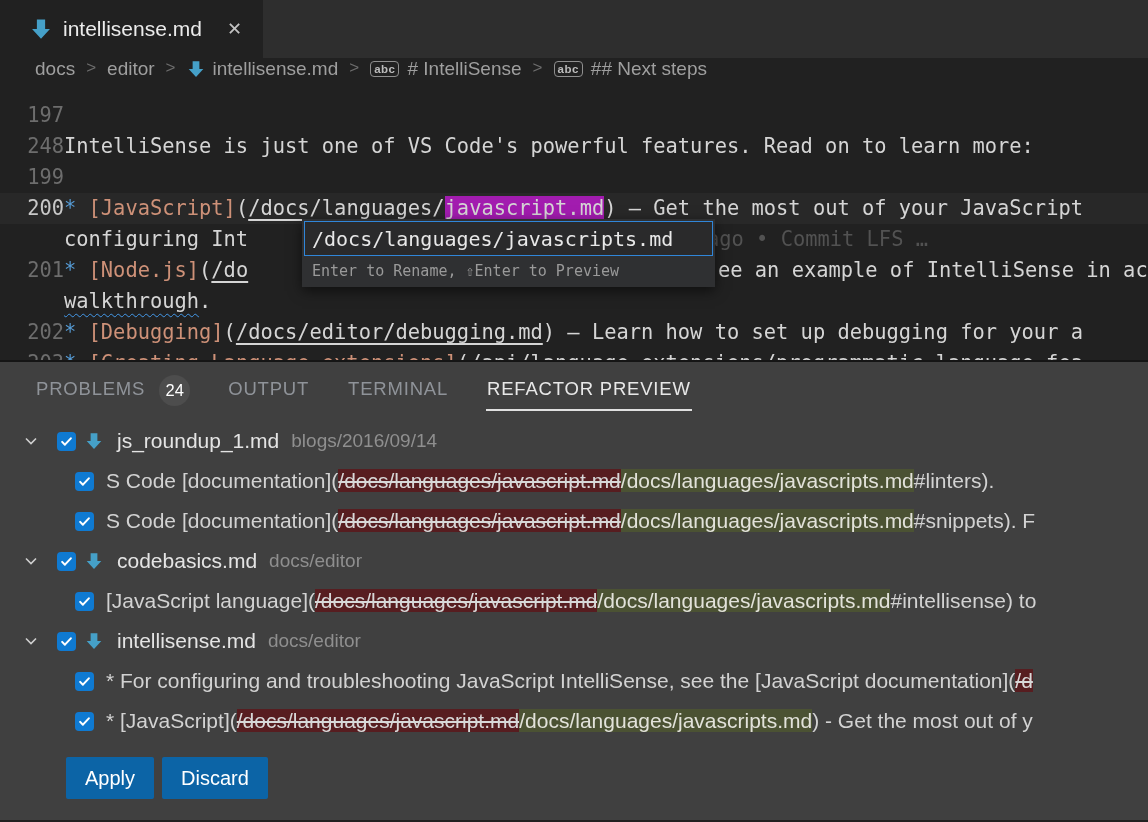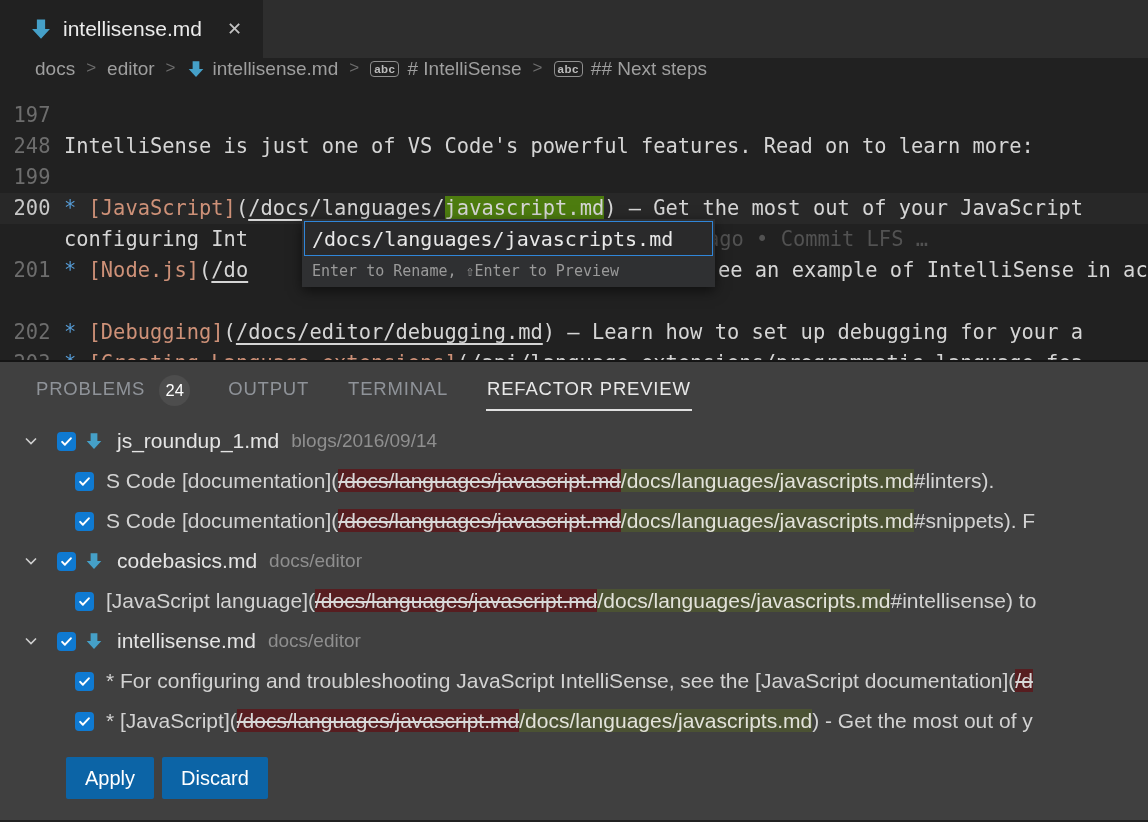--- a/index.html
+++ b/index.html
@@ -16,28 +16,28 @@
   .breadcrumbs{height:42px;display:flex;align-items:flex-start;padding-left:35px;font-size:19px;color:#9f9f9f;background:#212121}
   .bc-item{display:flex;align-items:center;gap:8px;cursor:pointer}
   .bc-sep{margin:0 11px;color:#6d6d6d;font-size:17px}
   .abc-box{border:1.5px solid #8f8f8f;border-radius:4px;font-size:11.5px;font-weight:bold;color:#bcbcbc;padding:2px 3px 1px;line-height:1;letter-spacing:.5px}
 
   
   .editor{position:relative;height:260px;overflow:hidden;background:#212121;
           font-family:"DejaVu Sans Mono","Liberation Mono",monospace;font-size:20.4px}
   .eline{display:flex;height:31px;line-height:31px;position:relative;white-space:pre}
   .eline.current{background:#282828}
-  .gutter{width:64px;flex:none;text-align:center;color:#6d6d6d}
+  .gutter{width:64px;flex:none;text-align:right;color:#6d6d6d}
   .gutter.cur{color:#c8c8c8}
   .lcontent{}
   .seg-text{color:#d5d5d5}
   .seg-bullet{color:#569cd6}
   .seg-link{color:#ce9178}
   .seg-url{color:#d5d5d5;text-decoration:underline;text-underline-offset:4px;text-decoration-thickness:1.5px}
-  .seg-url-hl{color:#d5d5d5;background:#4d7c0f;text-decoration:underline;text-underline-offset:4px;text-decoration-thickness:1.5px}
+  .seg-url-hl{color:#d5d5d5;background:#a21caf;text-decoration:underline;text-underline-offset:4px;text-decoration-thickness:1.5px}
   .seg-squiggle{color:#d5d5d5;text-decoration:underline;text-decoration-style:wavy;text-decoration-color:#4398e8;text-decoration-thickness:1.3px;text-underline-offset:5px}
   .blame{position:absolute;top:0;color:#525252}
   .rfrag{position:absolute;top:0;color:#d5d5d5}
 
   
   .rename-popup{position:absolute;left:302px;top:119px;width:413px;background:#2f3032;z-index:5;
                 padding:2px 2px 0 2px;box-sizing:border-box;box-shadow:0 4px 12px rgba(0,0,0,.55)}
   .rename-input{display:block;width:100%;box-sizing:border-box;background:#2a2a2b;border:1.5px solid #3086d9;
                 color:#e8e8e8;font-family:"DejaVu Sans Mono","Liberation Mono",monospace;font-size:20px;
                 padding:1px 7px;height:35px;outline:none}
@@ -120,21 +120,21 @@
   </div>
 
 <div class="editor">
   <div id="lines">
       <div class="eline"><span class="gutter">197</span><span class="lcontent"></span></div>
       <div class="eline"><span class="gutter">248</span><span class="lcontent"><span class="seg-text">IntelliSense is just one of VS Code's powerful features. Read on to learn more:</span></span></div>
       <div class="eline"><span class="gutter">199</span><span class="lcontent"></span></div>
       <div class="eline current"><span class="gutter cur">200</span><span class="lcontent"><span class="seg-bullet">* </span><span class="seg-link">[JavaScript]</span><span class="seg-text">(</span><span class="seg-url">/docs/languages/</span><span class="seg-url-hl">javascript.md</span><span class="seg-text">)</span><span class="seg-text"> – Get the most out of your JavaScript</span></span></div>
       <div class="eline"><span class="gutter"></span><span class="lcontent"><span class="seg-text">configuring Int</span></span><span class="blame" style="left: 707px;">ago • Commit LFS …</span></div>
       <div class="eline"><span class="gutter">201</span><span class="lcontent"><span class="seg-bullet">* </span><span class="seg-link">[Node.js]</span><span class="seg-text">(</span><span class="seg-url">/do</span></span><span class="rfrag" style="left: 718px;">ee an example of IntelliSense in ac</span></div>
-      <div class="eline"><span class="gutter"></span></div>
+      <div class="eline"><span class="gutter"></span><span class="lcontent"><span class="seg-squiggle">walkthrough</span><span class="seg-text">.</span></span></div>
       <div class="eline"><span class="gutter">202</span><span class="lcontent"><span class="seg-bullet">* </span><span class="seg-link">[Debugging]</span><span class="seg-text">(</span><span class="seg-url">/docs/editor/debugging.md</span><span class="seg-text">)</span><span class="seg-text"> – Learn how to set up debugging for your a</span></span></div>
       <div class="eline"><span class="gutter">203</span><span class="lcontent"><span class="seg-bullet">* </span><span class="seg-link">[Creating Language extensions]</span><span class="seg-text">(/api/language-extensions/programmatic-language-fea</span></span></div>
     </div>
   <div class="rename-popup">
     <input class="rename-input" value="/docs/languages/javascripts.md" style="">
     <div class="rename-hint">Enter to Rename, ⇧Enter to Preview</div>
   </div>
 </div>
 
 <div class="panel">

